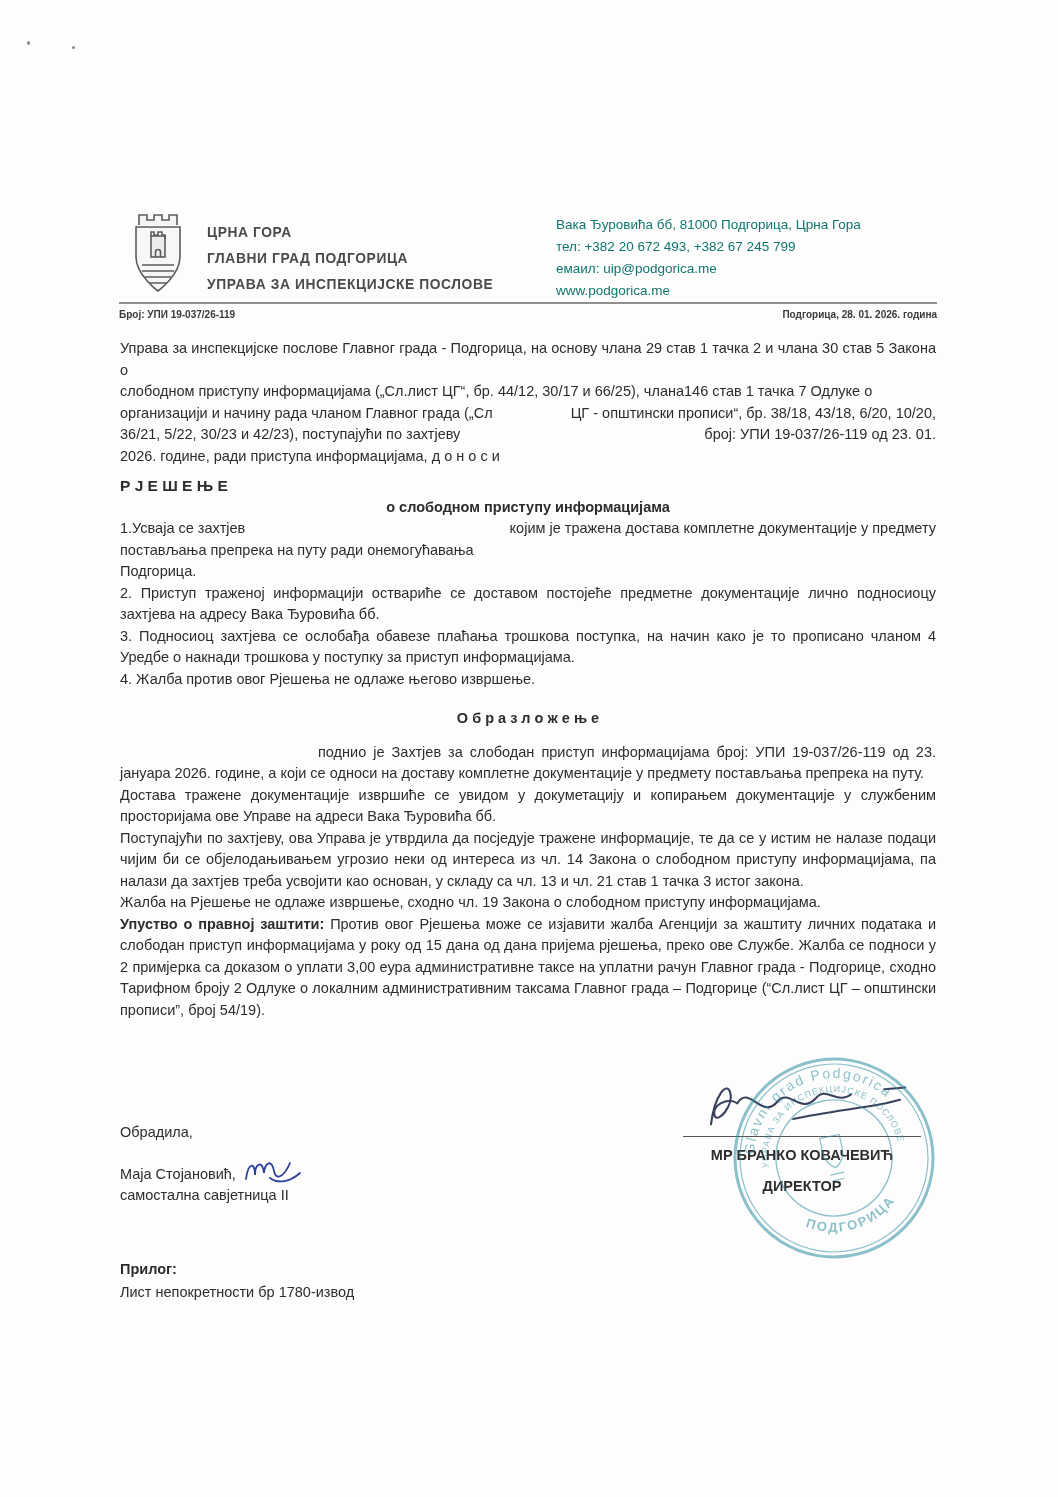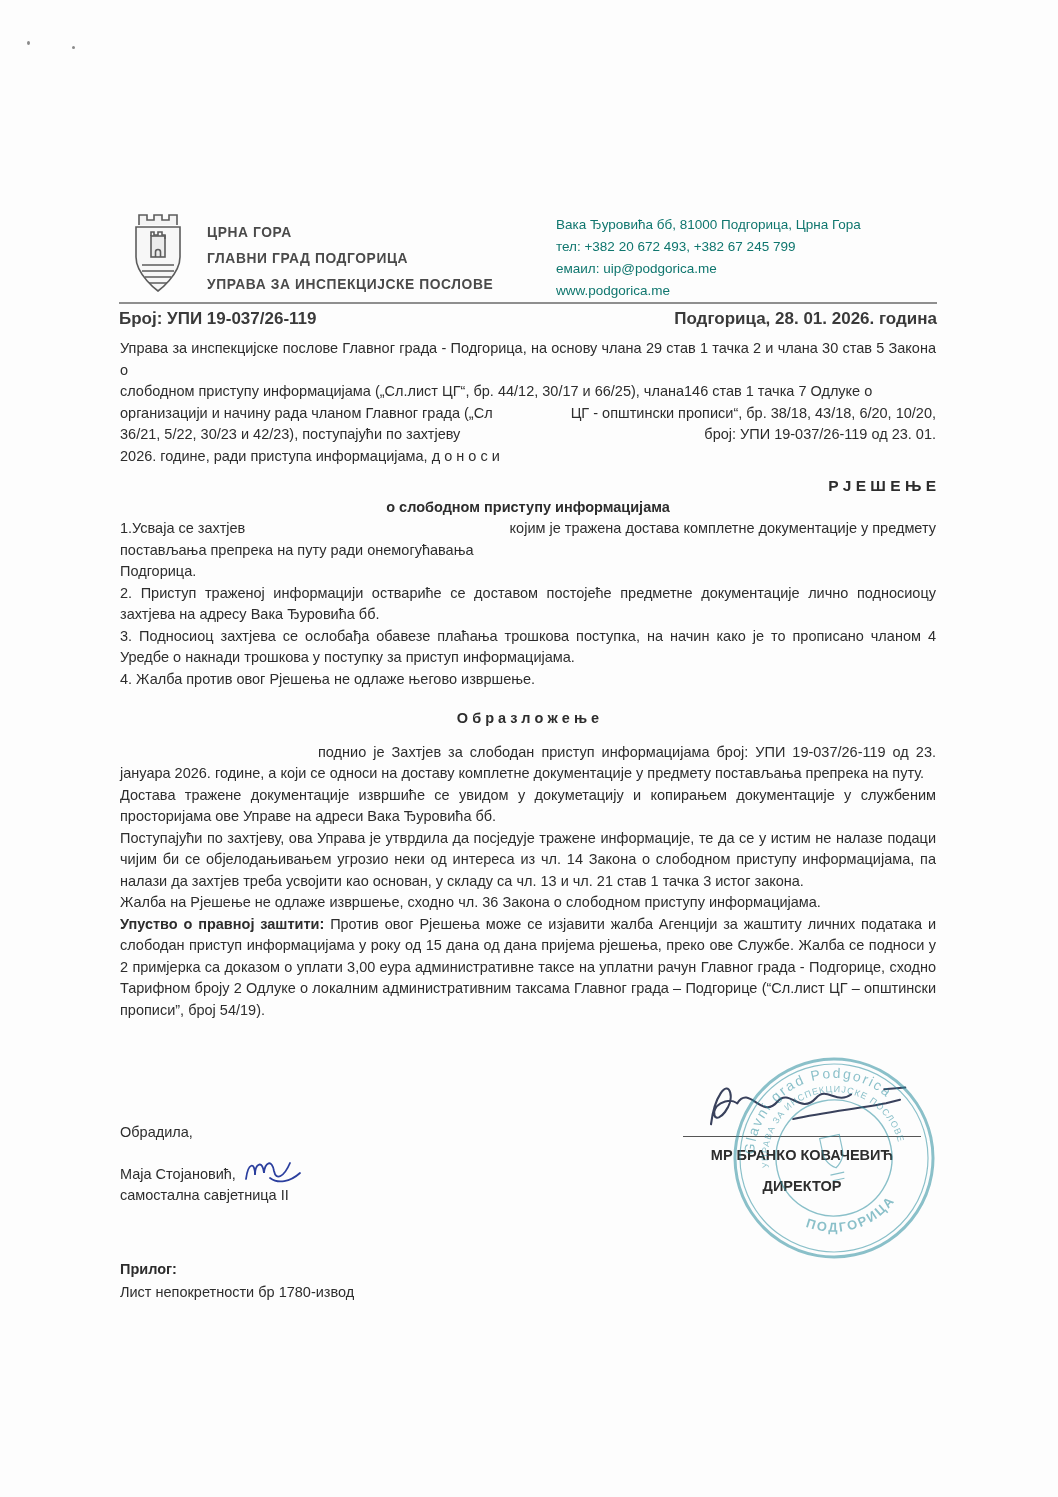--- a/index.html
+++ b/index.html
@@ -7,26 +7,26 @@
   body{background:#ffffff;font-family:"Liberation Sans",sans-serif;}
   .page{position:relative;width:1058px;height:1497px;background:#fdfdfd;color:#2d2d2d;overflow:hidden;}
   .speck{position:absolute;background:#8a8a8a;border-radius:50%;}
   .speck.s1{left:27px;top:41px;width:3px;height:4px;}
   .speck.s2{left:72px;top:46px;width:3px;height:3px;}
 
   .coa{position:absolute;left:127px;top:210px;width:62px;height:88px;}
   .org{position:absolute;left:207px;top:220px;font-size:13.8px;line-height:26px;letter-spacing:.6px;color:#4a4a4a;font-weight:600;}
   .contact{position:absolute;left:556px;top:214px;font-size:13.5px;line-height:22px;color:#0f766e;}
   .rule{position:absolute;left:119px;top:302px;width:818px;border-top:2px solid #8f8f8f;}
-  .refrow{position:absolute;left:119px;top:309px;width:818px;display:flex;justify-content:space-between;font-size:17px;font-weight:700;color:#3a3a3a;}
+  .refrow{position:absolute;left:119px;top:309px;width:818px;display:flex;justify-content:space-between;font-size:10px;font-weight:700;color:#3a3a3a;}
 
   .content{position:absolute;left:120px;top:338px;width:816px;font-size:14.5px;line-height:21.5px;color:#2d2d2d;text-align:justify;}
   .content p{margin:0;}
   .split{display:flex;justify-content:space-between;white-space:nowrap;}
-  .doc-title{text-align:right;font-weight:700;margin-top:8px;font-size:15.5px;}
+  .doc-title{text-align:left;font-weight:700;margin-top:8px;font-size:15.5px;}
   .doc-sub{text-align:center;font-weight:700;margin-bottom:0;}
   .sec-head{text-align:center;font-weight:700;margin:18px 0 12px;}
   .p1-indent{text-indent:198px;}
   .legal{margin-top:12px;}
   .bold{font-weight:700;}
 
   .prepared{position:absolute;left:120px;top:1122px;font-size:14.5px;line-height:21.5px;}
   .prep-name-row{margin-top:20px;display:flex;align-items:flex-end;}
   .sig-maja{width:64px;height:36px;margin:-12px 0 -4px 6px;}
 
@@ -111,21 +111,21 @@
       <p>2. Приступ траженој информацији оствариће се доставом постојеће предметне  документације лично подносиоцу захтјева на адресу Вака Ђуровића бб.</p>
       <p>3. Подносиоц захтјева се ослобађа обавезе плаћања трошкова поступка, на начин  како је то прописано чланом 4 Уредбе о накнади трошкова у поступку за приступ информацијама.</p>
       <p>4. Жалба против овог Рјешења не одлаже његово извршење.</p>
     </div>
 
     <div class="sec-head">О б р а з л о ж е њ е</div>
 
     <p class="p1-indent">поднио је Захтјев за слободан приступ информацијама број: УПИ 19-037/26-119  од 23. јануара 2026. године, а који се односи на  доставу  комплетне документације у предмету постављања препрека на путу.</p>
     <p>Достава тражене документације извршиће се увидом у докуметацију и копирањем документације у службеним просторијама ове Управе на адреси Вака Ђуровића бб.</p>
     <p>Поступајући по захтјеву, ова Управа је утврдила да посједује тражене информације, те да се у истим не налазе подаци чијим би се објелодањивањем угрозио неки од интереса из чл. 14 Закона о слободном приступу информацијама, па налази да захтјев треба усвојити као основан, у складу са чл. 13 и чл. 21 став 1 тачка 3 истог закона.</p>
-    <p>Жалба на Рјешење не одлаже извршење, сходно чл. 36 Закона о слободном приступу информацијама.</p>
+    <p>Жалба на Рјешење не одлаже извршење, сходно чл. 19 Закона о слободном приступу информацијама.</p>
 
     <p class="legal"><span class="bold">Упуство о правној заштити:</span><span> Против овог Рјешења може се изјавити жалба Агенцији за жаштиту личних података и слободан приступ информацијама у року од 15 дана од дана пријема рјешења, преко ове Службе. Жалба се подноси у 2 примјерка са доказом о уплати 3,00 еура административне таксе на уплатни рачун Главног града - Подгорице, сходно Тарифном броју 2 Одлуке о локалним административним таксама Главног града – Подгорице (“Сл.лист ЦГ – општински прописи”, број 54/19).</span></p>
   </div>
 
   <div class="prepared">
     <div>Обрадила,</div>
     <div class="prep-name-row">
       <span>Маја Стојановић,</span>
       <svg class="sig-maja" viewBox="0 0 64 36" xmlns="http://www.w3.org/2000/svg">
         <g fill="none" stroke="#2b3f9e" stroke-width="1.8" stroke-linecap="round">

